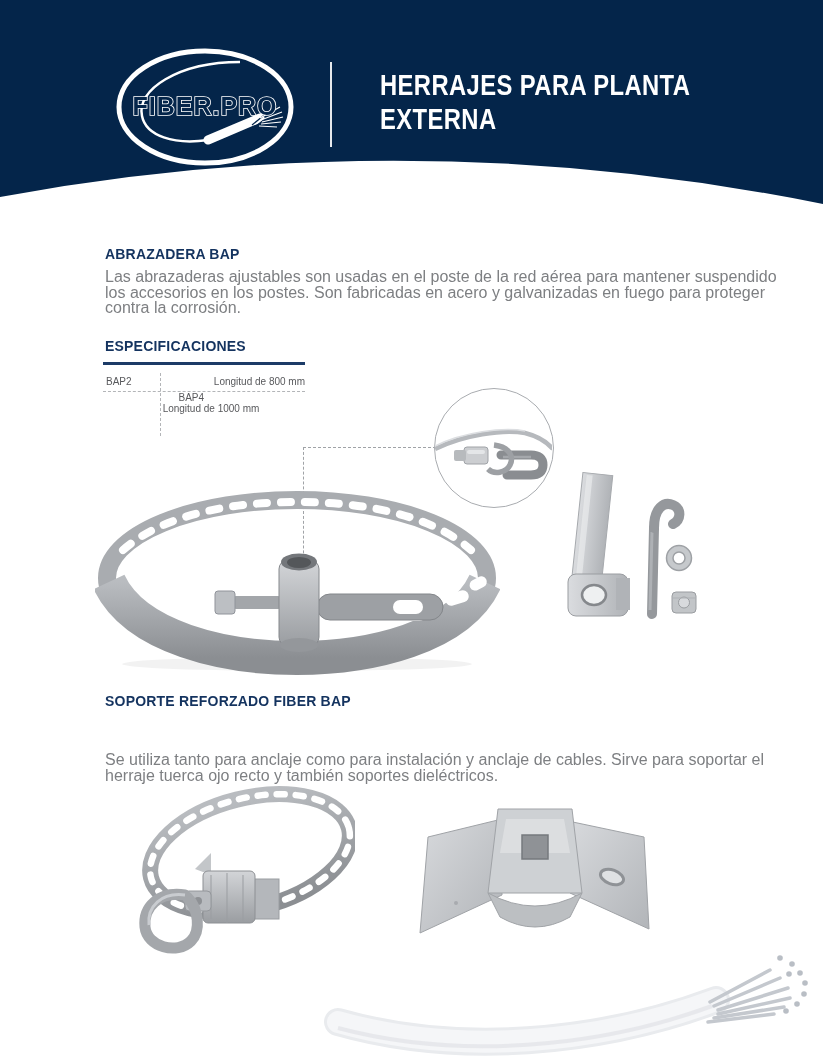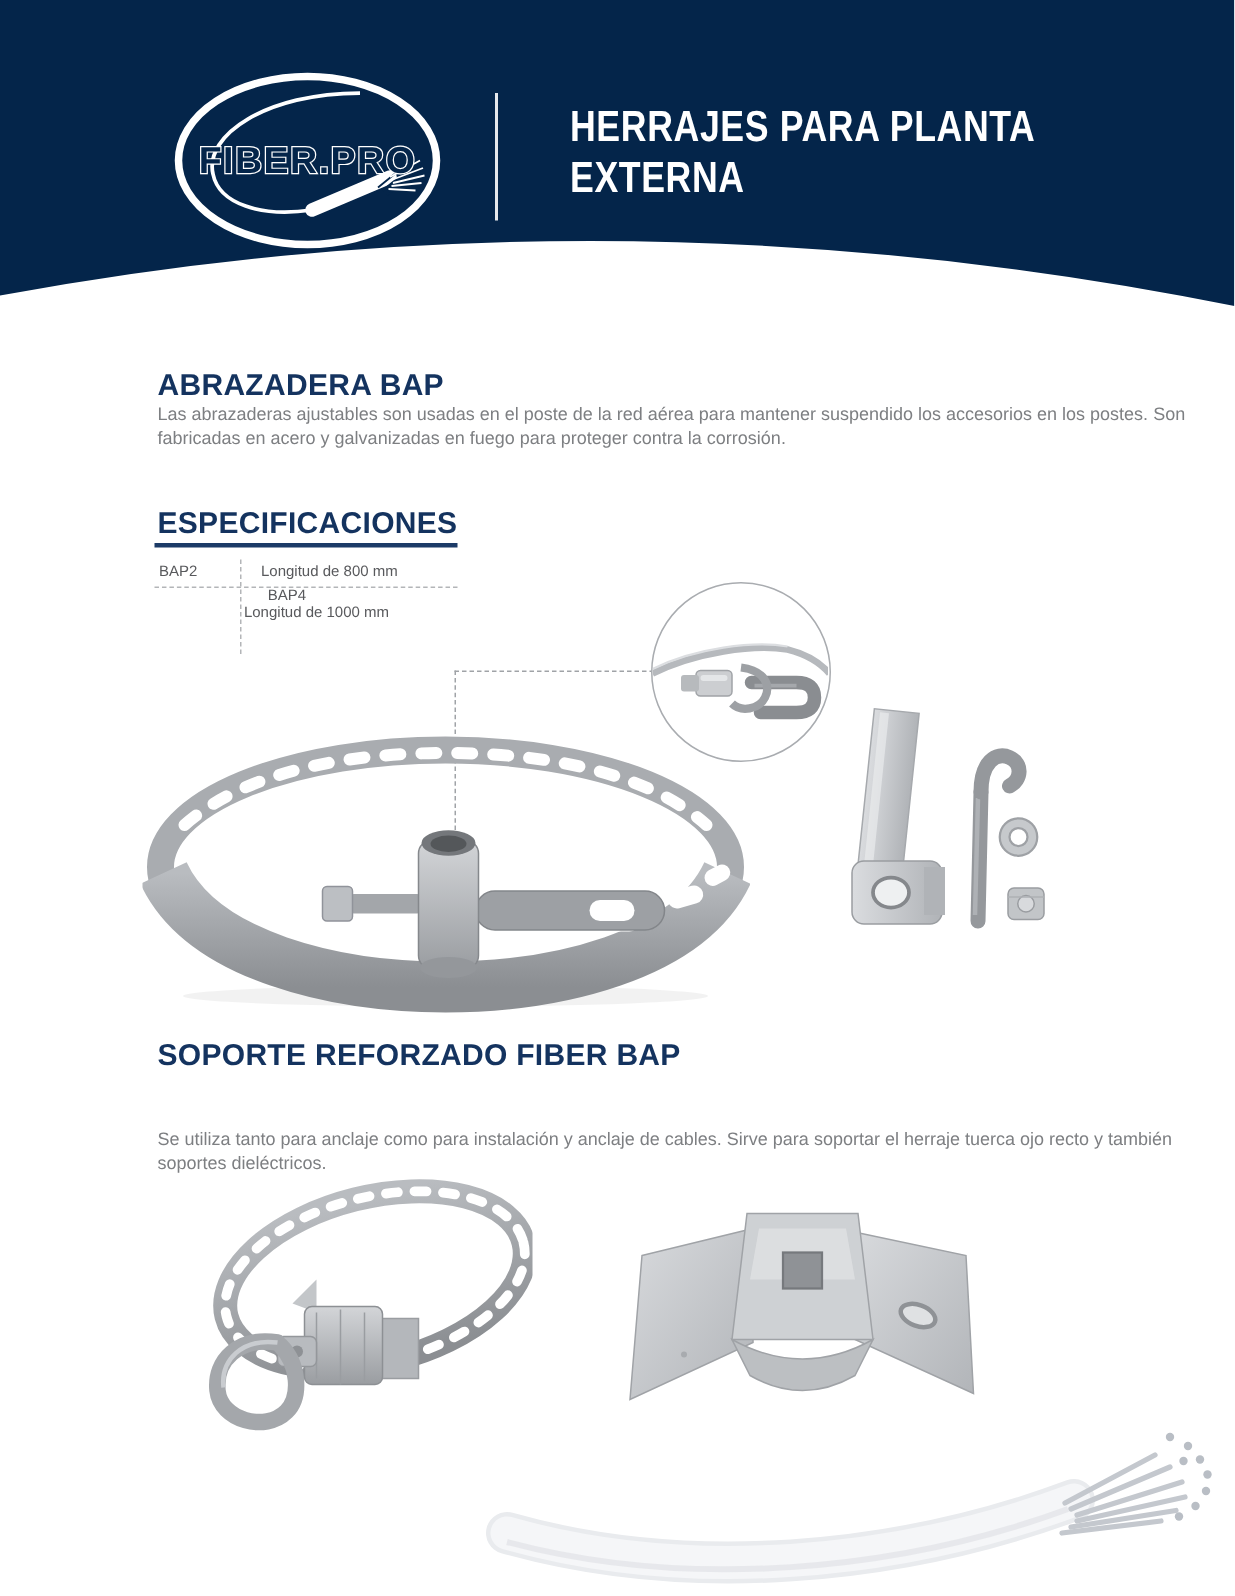--- a/index.html
+++ b/index.html
@@ -9,28 +9,28 @@
     background:#ffffff; font-family:"Liberation Sans", sans-serif;
   }
   
   .header-svg { position:absolute; left:0; top:0; width:823px; height:212px; }
   .logo-wrap { position:absolute; left:112px; top:46px; width:186px; height:124px; }
   .header-divider { position:absolute; left:330px; top:62px; width:2px; height:85px; background:rgba(255,255,255,.9); }
   .doc-title { position:absolute; left:380px; top:68px; color:#ffffff; font-weight:bold;
                font-size:29px; line-height:34px; letter-spacing:.5px;
                transform:scaleX(.82); transform-origin:left top; white-space:nowrap; }
   
-  .sec-h { position:absolute; font-size:20px; font-weight:bold; color:#14335f; letter-spacing:.2px; }
-  .sec-p { position:absolute; font-size:12px; color:#7d7f82; line-height:15.5px; max-width:692px; }
+  .sec-h { position:absolute; font-size:14px; font-weight:bold; color:#14335f; letter-spacing:.2px; }
+  .sec-p { position:absolute; font-size:16px; color:#7d7f82; line-height:15.5px; max-width:692px; }
   .spec-underline { position:absolute; left:103px; top:362px; width:202px; height:3px; background:#1c3b67; }
   .spec-table { position:absolute; left:103px; top:372px; width:202px; font-size:10px; color:#58595c; }
   .spec-row { display:flex; height:19.5px; align-items:center; border-bottom:1px dashed #b3b5b8; }
   .spec-row:last-child { border-bottom:none;flex-direction:column; }
   .spec-code { width:57px; padding-left:3px; }
-  .spec-desc { flex:1; padding-left:14px; }
+  .spec-desc { flex:1; padding-left:14px;text-align:right; }
   .spec-vline { position:absolute; left:160px; top:373px; height:63px; width:0; border-left:1px dashed #b3b5b8; }
   
   .callout-h { position:absolute; left:303px; top:447px; width:133px; height:0; border-top:1.5px dashed #a0a3a7; }
   .callout-v { position:absolute; left:303px; top:447px; height:131px; width:0; border-left:1.5px dashed #a0a3a7; }
   .detail-circle { position:absolute; left:434px; top:388px; width:120px; height:120px;
                    border:1.5px solid #a9acb0; border-radius:50%; overflow:hidden; background:#fff; }
   .img-abs { position:absolute; }
 </style>
 </head>
 <body>

